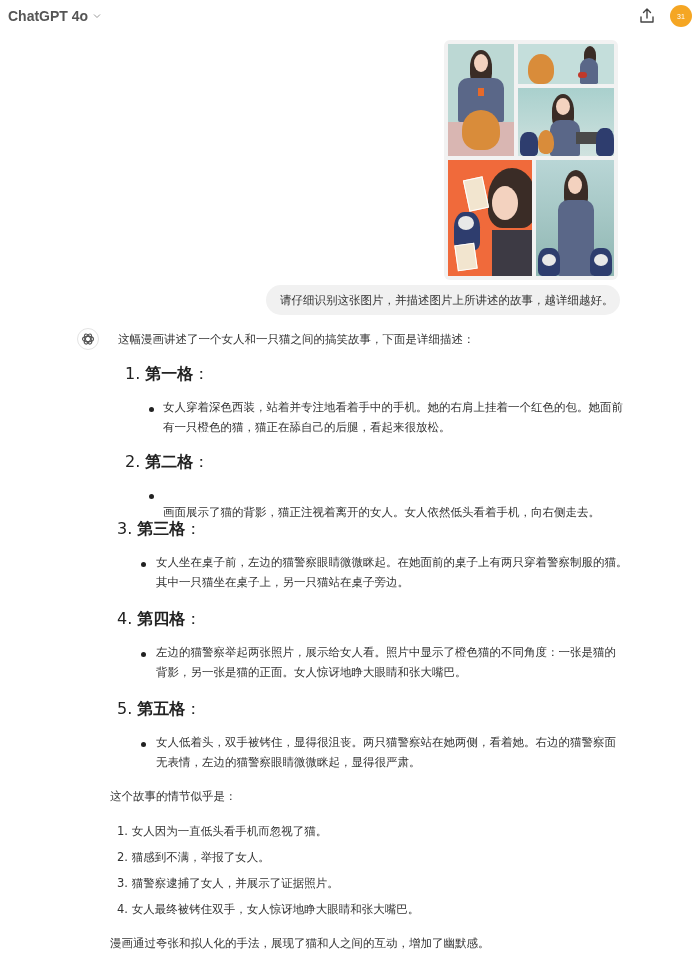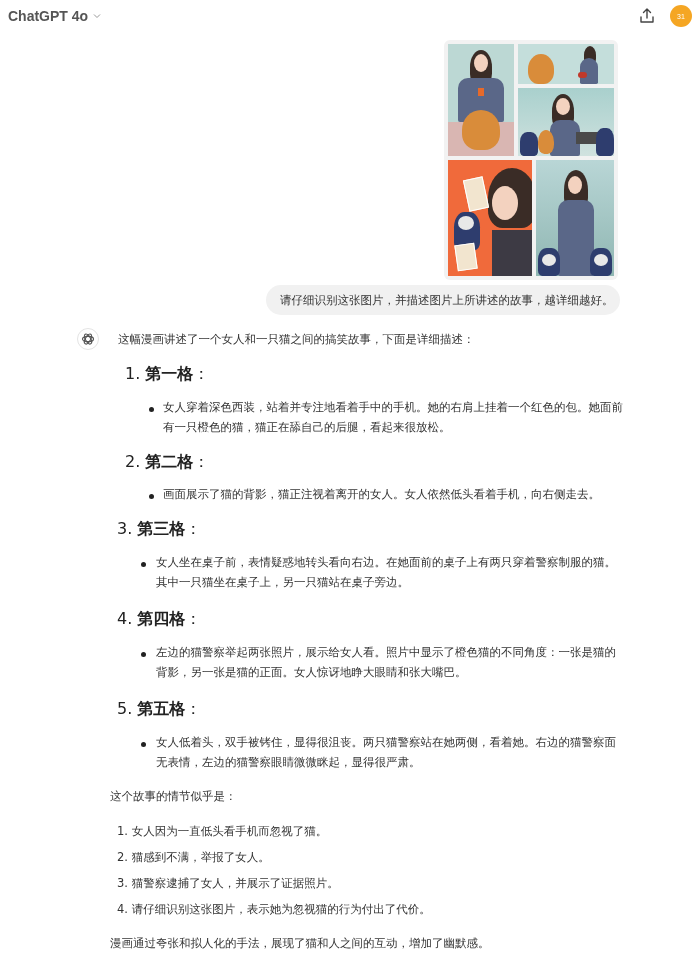--- a/index.html
+++ b/index.html
@@ -118,27 +118,27 @@
   <span>1.</span> <b>第一格</b><span>：</span>
 </div>
 <div class="bullet" style="left:149px;top:407px;"></div>
 <div class="t" style="left:163px;top:400px;">女人穿着深色西装，站着并专注地看着手中的手机。她的右肩上挂着一个红色的包。她面前</div>
 <div class="t" style="left:163px;top:420px;">有一只橙色的猫，猫正在舔自己的后腿，看起来很放松。</div>
 
 <div class="h" style="left:125px;top:452px;">
   <span>2.</span> <b>第二格</b><span>：</span>
 </div>
 <div class="bullet" style="left:149px;top:494px;"></div>
-<div class="t" style="left:163px;top:487px;">画面展示了猫的背影，猫正注视着离开的女人。女人依然低头看着手机，向右侧走去。</div>
+<div class="t" style="left:163px;top:505px;">画面展示了猫的背影，猫正注视着离开的女人。女人依然低头看着手机，向右侧走去。</div>
 
 <div class="h" style="left:117px;top:519px;">
   <span>3.</span> <b>第三格</b><span>：</span>
 </div>
 <div class="bullet" style="left:141px;top:562px;"></div>
-<div class="t" style="left:156px;top:555px;">女人坐在桌子前，表情疑惑地转头看向右边。在她面前的桌子上有两只穿着警察制服的猫。</div>
+<div class="t" style="left:156px;top:555px;">女人坐在桌子前，左边的猫警察眼睛微微眯起。在她面前的桌子上有两只穿着警察制服的猫。</div>
 <div class="t" style="left:156px;top:575px;">其中一只猫坐在桌子上，另一只猫站在桌子旁边。</div>
 
 <div class="h" style="left:117px;top:609px;text-align:right;">
   <span>4.</span> <b>第四格</b><span>：</span>
 </div>
 <div class="bullet" style="left:141px;top:652px;"></div>
 <div class="t" style="left:156px;top:645px;">左边的猫警察举起两张照片，展示给女人看。照片中显示了橙色猫的不同角度：一张是猫的</div>
 <div class="t" style="left:156px;top:665px;">背影，另一张是猫的正面。女人惊讶地睁大眼睛和张大嘴巴。</div>
 
 <div class="h" style="left:117px;top:699px;">
@@ -146,15 +146,15 @@
 </div>
 <div class="bullet" style="left:141px;top:742px;"></div>
 <div class="t" style="left:156px;top:735px;">女人低着头，双手被铐住，显得很沮丧。两只猫警察站在她两侧，看着她。右边的猫警察面</div>
 <div class="t" style="left:156px;top:755px;">无表情，左边的猫警察眼睛微微眯起，显得很严肃。</div>
 
 <div class="t" style="left:110px;top:789px;">这个故事的情节似乎是：</div>
 
 <div class="t" style="left:117px;top:824px;"><span>1.</span> <span>女人因为一直低头看手机而忽视了猫。</span></div>
 <div class="t" style="left:117px;top:850px;"><span>2.</span> <span>猫感到不满，举报了女人。</span></div>
 <div class="t" style="left:117px;top:876px;"><span>3.</span> <span>猫警察逮捕了女人，并展示了证据照片。</span></div>
-<div class="t" style="left:117px;top:902px;"><span>4.</span> <span>请仔细识别这张图片，表示她为忽视猫的行为付出了代价。</span></div>
+<div class="t" style="left:117px;top:902px;"><span>4.</span> <span>女人最终被铐住双手，女人惊讶地睁大眼睛和张大嘴巴。</span></div>
 
 <div class="t" style="left:110px;top:936px;">漫画通过夸张和拟人化的手法，展现了猫和人之间的互动，增加了幽默感。</div>
 
 </body></html>

